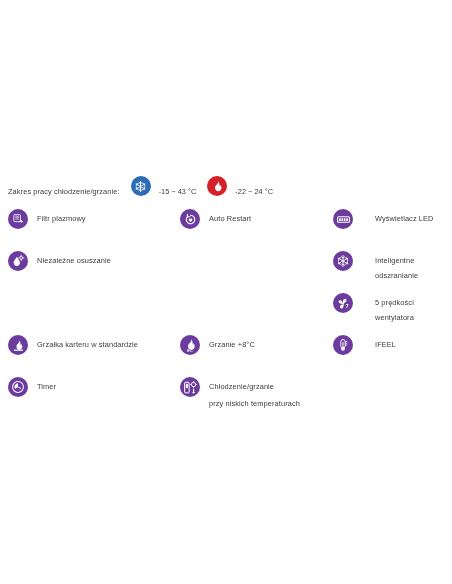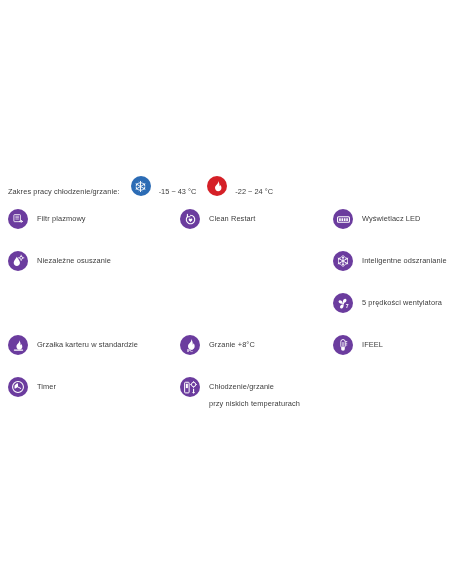--- a/index.html
+++ b/index.html
@@ -74,21 +74,21 @@
   }
   .feature {
     position: absolute;
     top: 0;
     display: flex;
     align-items: flex-start;
     height: 42px;
   }
   .feature.col0 { left: 8px;   width: 165px; }
   .feature.col1 { left: 180px; width: 148px; }
-  .feature.col2 { left: 333px; width: 118px; }
+  .feature.col2 { left: 333px; width: 118px; gap: 13px; }
 
   .ficon {
     width: 20px;
     height: 20px;
     border-radius: 50%;
     background: #6b3c9e;
     flex: none;
     display: inline-flex;
     align-items: center;
     justify-content: center;
@@ -159,21 +159,21 @@
       </div>
 
       <div class="feature col1">
         <span class="ficon">
           <svg width="13" height="13" viewBox="0 0 24 24">
             <path d="M12 4.2a7.8 7.8 0 1 1-5.5 2.3" fill="none" stroke="#fff" stroke-width="2" stroke-linecap="round"></path>
             <polyline points="6.3,2.4 6.3,7.0 10.9,7.0" fill="none" stroke="#fff" stroke-width="2" stroke-linecap="round" stroke-linejoin="round"></polyline>
             <path d="M12 16.4c-2-1.5-3.4-2.7-3.4-4.2 0-1.1.8-1.9 1.8-1.9.7 0 1.2.35 1.6.9.4-.55.9-.9 1.6-.9 1 0 1.8.8 1.8 1.9 0 1.5-1.4 2.7-3.4 4.2z" fill="#fff"></path>
           </svg>
         </span>
-        <span class="flabel">Clean Restart</span>
+        <span class="flabel">Auto Restart</span>
       </div>
 
       <div class="feature col2">
         <span class="ficon">
           <svg width="15" height="15" viewBox="0 0 24 24">
             <rect x="2.5" y="7.5" width="19" height="9" rx="1.6" fill="none" stroke="#fff" stroke-width="1.7"></rect>
             <rect x="5" y="10" width="2.6" height="4.4" fill="#fff"></rect>
             <rect x="8.8" y="10" width="2.6" height="4.4" fill="#fff"></rect>
             <rect x="12.6" y="10" width="2.6" height="4.4" fill="#fff"></rect>
             <rect x="16.4" y="10" width="2.6" height="4.4" fill="#fff"></rect>

